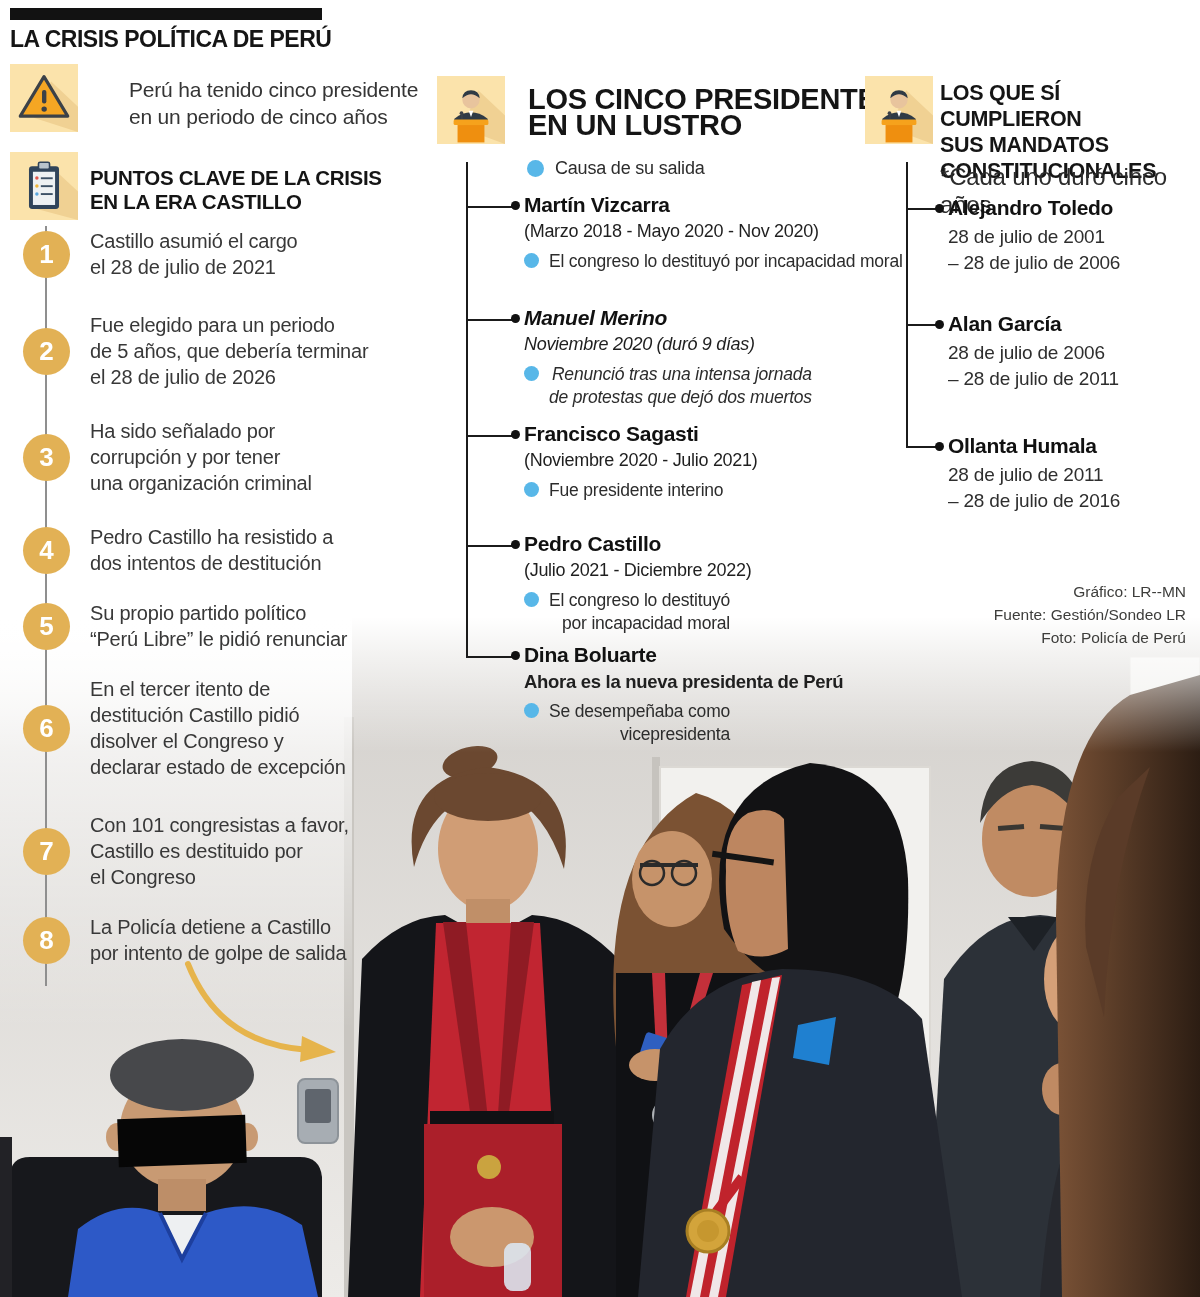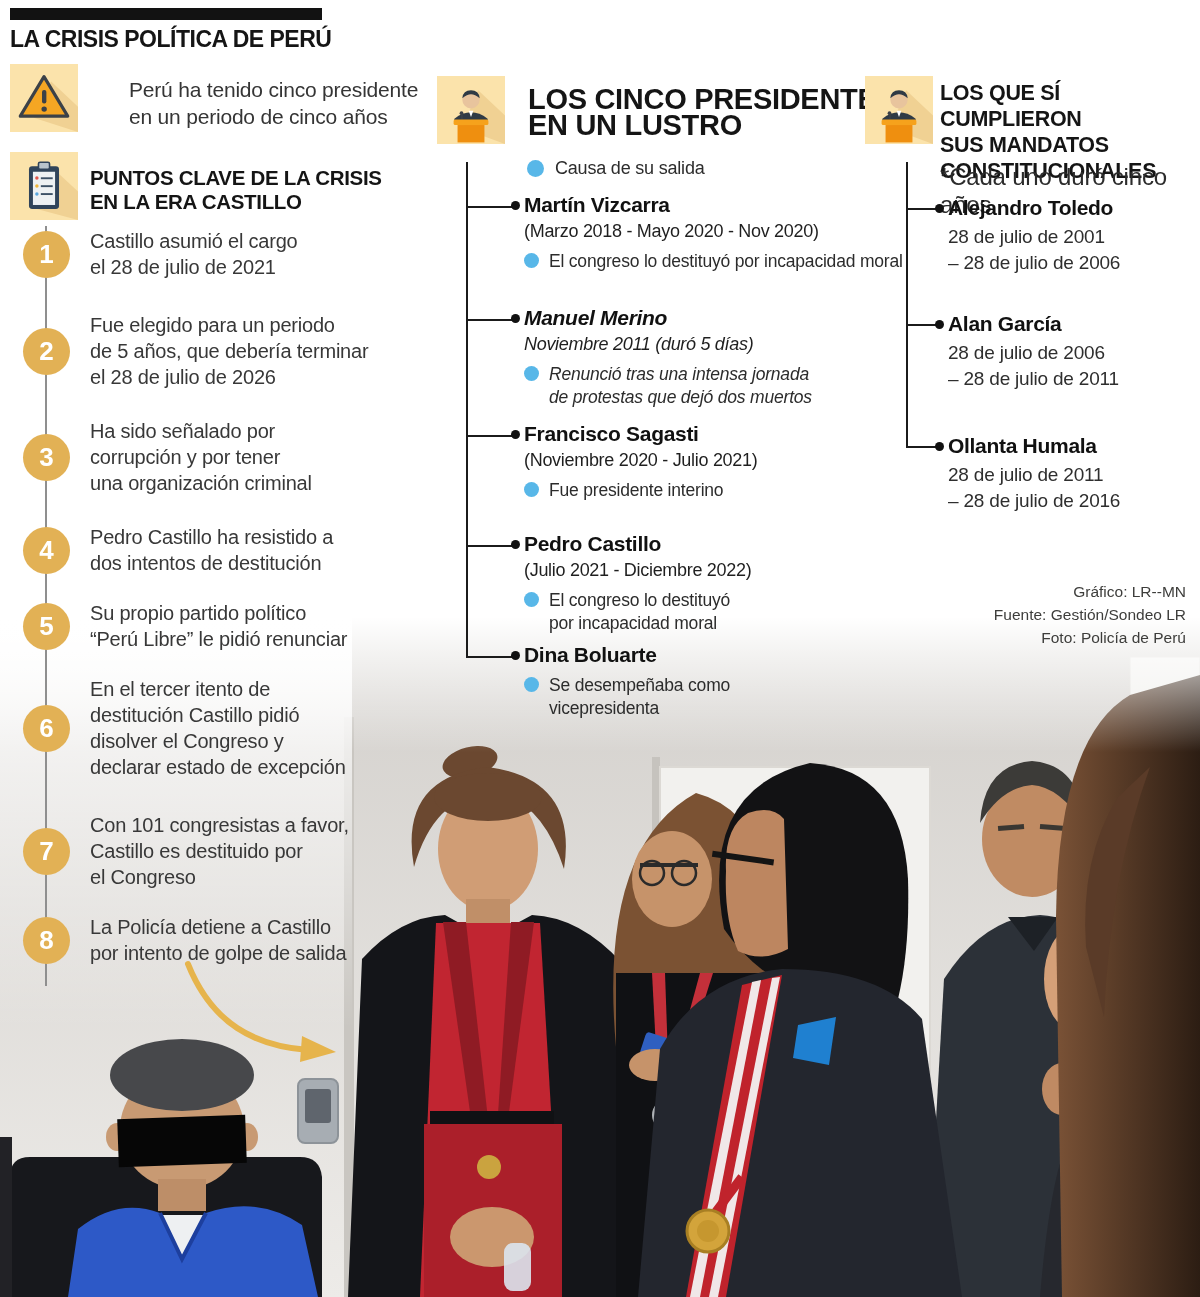--- a/index.html
+++ b/index.html
@@ -40,21 +40,21 @@
   .legend-row{left:527px;top:158px;display:flex;align-items:center;gap:11px;}
   .bdot{width:17px;height:17px;border-radius:50%;background:#58b7e8;flex-shrink:0;}
   .legend-text{font-size:18px;color:#2c2c2c;letter-spacing:-0.2px;}
 
   .pres-entry{left:524px;width:400px;z-index:2;}
   .p1{top:193px;} .p2{top:306px;font-style:italic;} .p3{top:422px;} .p4{top:532px;} .p5{top:643px;}
   .pres-name{position:relative;font-size:21px;font-weight:bold;color:#111;letter-spacing:-0.3px;}
   .pres-name::before{content:"";position:absolute;left:-13px;top:8px;width:9px;height:9px;border-radius:50%;background:#111;}
   .pres-period{margin-top:3px;font-size:18px;line-height:23px;color:#1f1f1f;letter-spacing:-0.3px;white-space:pre-line;}
   .p5 .pres-period{font-weight:bold;font-size:18.5px;}
-  .pres-reason{display:flex;margin-top:7px;gap:10px;}
+  .pres-reason{display:flex;margin-top:7px;gap:10px;text-align:right;}
   .pres-reason .bdot{width:15px;height:15px;margin-top:3px;}
   .reason-text{font-size:17.5px;line-height:23px;color:#2c2c2c;white-space:pre-line;letter-spacing:-0.2px;}
 
   
   .ft-icon{left:865px;top:76px;}
   .ft-heading{left:940px;top:80px;font-size:21.5px;font-weight:bold;line-height:26px;color:#151515;white-space:pre-line;letter-spacing:-0.3px;}
   .ft-note{left:940px;top:163px;font-size:24px;color:#2c2c2c;letter-spacing:-0.2px;}
   .ft-vline{left:906px;top:162px;width:2px;height:286px;background:#1b1b1b;z-index:2;}
   .fc1{left:906px;top:208px;width:30px;} .fc2{left:906px;top:324px;width:30px;} .fc3{left:906px;top:446px;width:30px;}
   .ft-entry{left:948px;width:260px;z-index:2;}
@@ -306,21 +306,21 @@
   <div class="abs pres-entry p1">
     <div class="pres-name">Martín Vizcarra</div>
     <div class="pres-period">(Marzo 2018 - Mayo 2020 - Nov 2020)</div>
     <div class="pres-reason">
         <div class="bdot"></div>
       <div class="reason-text">El congreso lo destituyó por incapacidad moral</div>
       </div>
   </div>
   <div class="abs pres-entry p2">
     <div class="pres-name">Manuel Merino</div>
-    <div class="pres-period">Noviembre 2011 (duró 5 días)</div>
+    <div class="pres-period">Noviembre 2020 (duró 9 días)</div>
     <div class="pres-reason">
         <div class="bdot"></div>
       <div class="reason-text">Renunció tras una intensa jornada
 de protestas que dejó dos muertos</div>
       </div>
   </div>
   <div class="abs pres-entry p3">
     <div class="pres-name">Francisco Sagasti</div>
     <div class="pres-period">(Noviembre 2020 - Julio 2021)</div>
     <div class="pres-reason">
@@ -332,20 +332,21 @@
     <div class="pres-name">Pedro Castillo</div>
     <div class="pres-period">(Julio 2021 - Diciembre 2022)</div>
     <div class="pres-reason">
         <div class="bdot"></div>
       <div class="reason-text">El congreso lo destituyó
 por incapacidad moral</div>
       </div>
   </div>
   <div class="abs pres-entry p5">
     <div class="pres-name">Dina Boluarte</div>
+    <div class="pres-period">Ahora es la nueva presidenta de Perú</div>
     <div class="pres-reason">
         <div class="bdot"></div>
       <div class="reason-text">Se desempeñaba como
 vicepresidenta</div>
       </div>
   </div>
 
   <div class="abs icon-box ft-icon">
     <svg viewBox="0 0 86 86" width="68" height="68">
       <rect width="86" height="86" fill="#fbe3ab"></rect>

